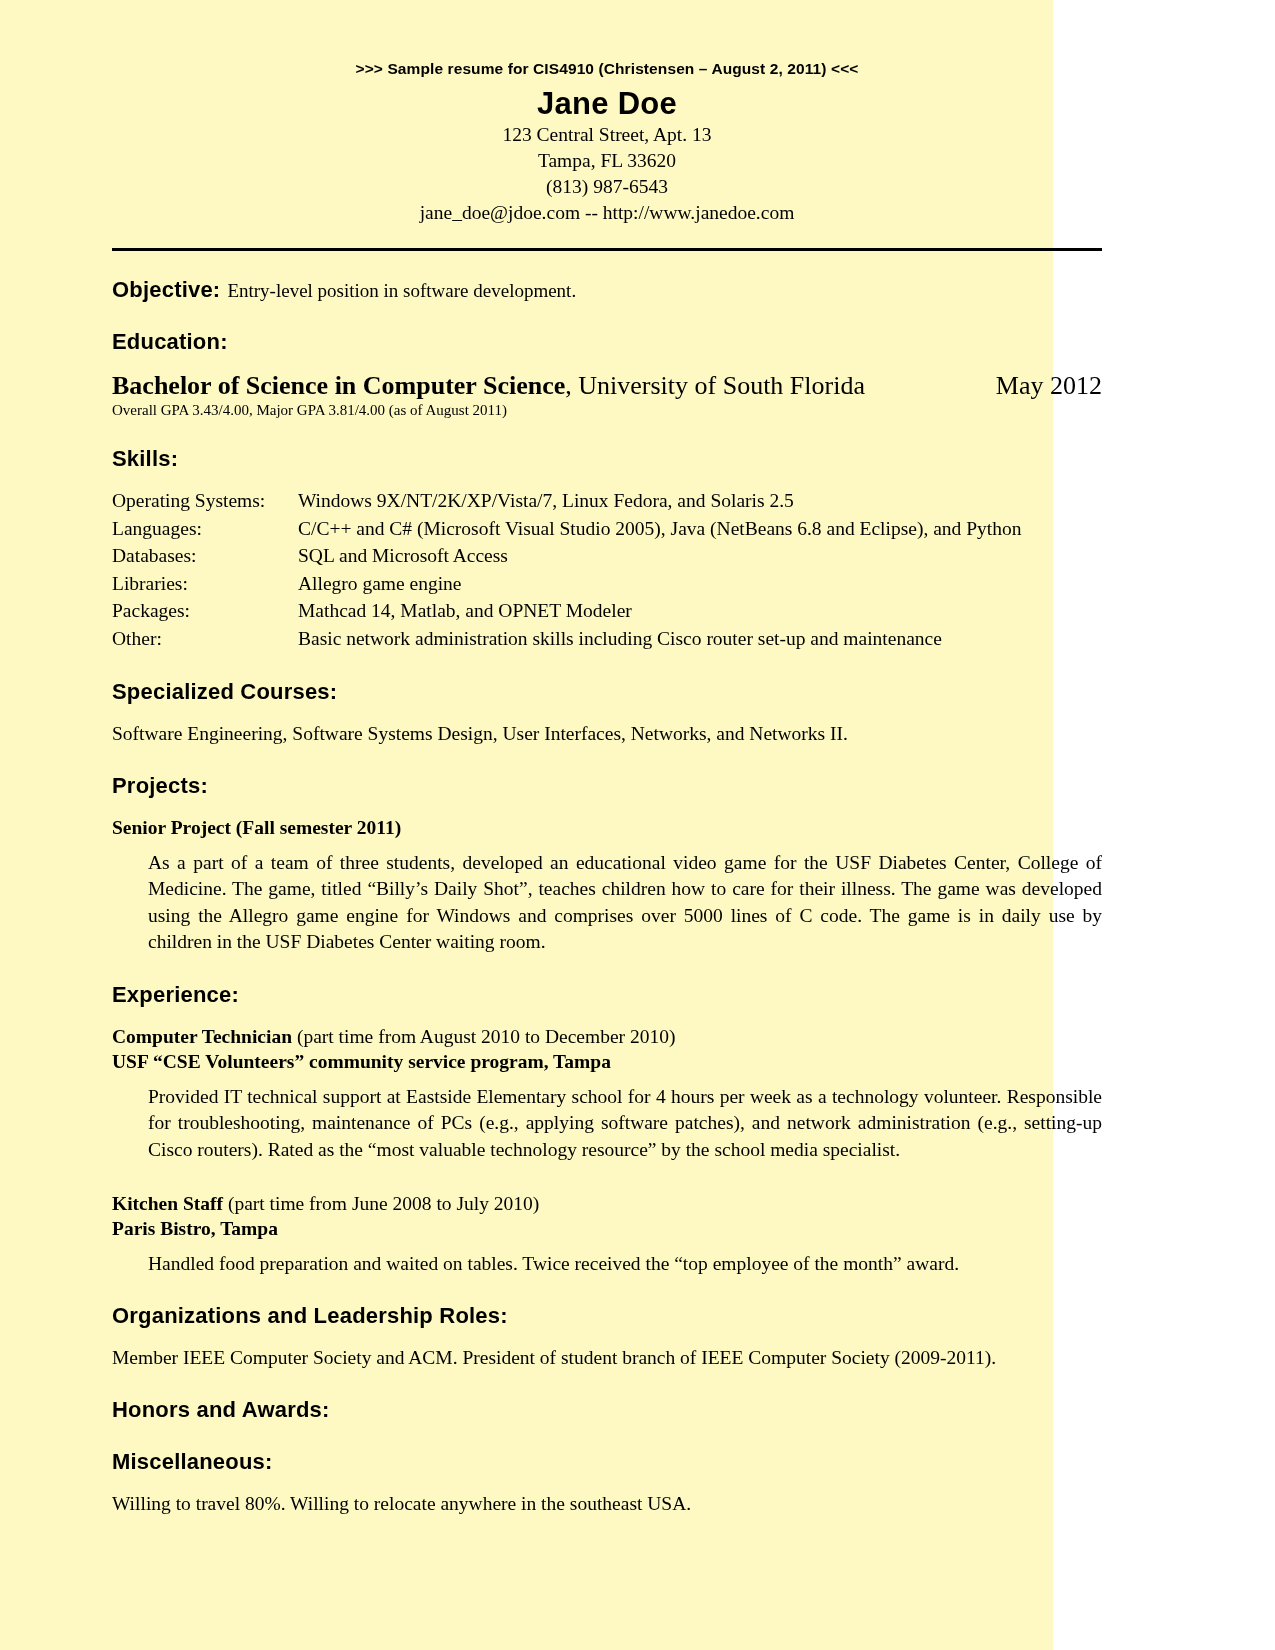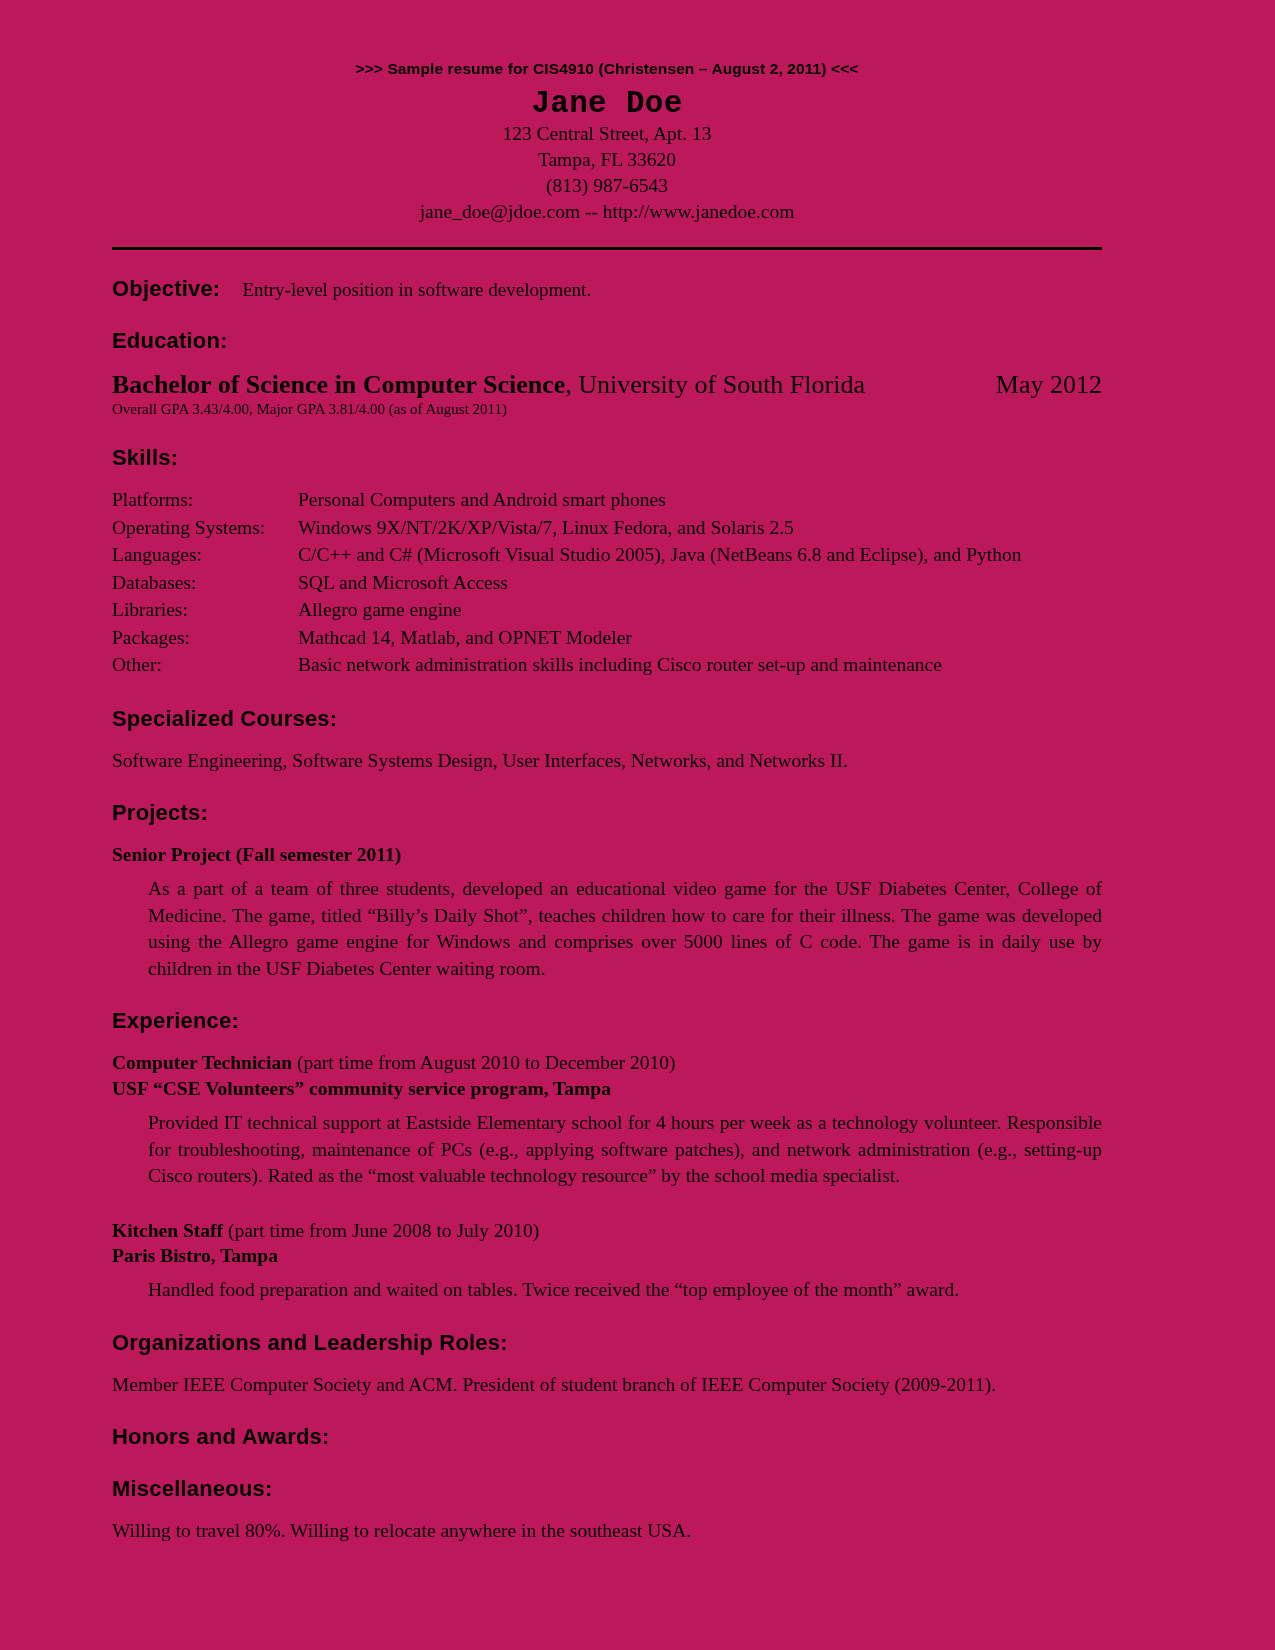--- a/index.html
+++ b/index.html
@@ -1,24 +1,24 @@
 <!DOCTYPE html>
 <html><head>
 <meta charset="utf-8">
 <style>
   html, body {
     margin: 0;
     padding: 0;
     background: #ffffff;
   }
   .page {
-    width: 1275px;
+    width: 1053px;
     height: 1650px;
     position: relative;
-    background: #be185d;
+    background: #fef9c3;
     font-family: "Liberation Serif", serif;
     color: #000000;
     box-sizing: border-box;
   }
   .sheet {
     position: absolute;
     left: 112px;
     top: 60px;
     width: 990px;
   }
@@ -26,21 +26,21 @@
   
   .doc-note {
     text-align: center;
     font-family: "Liberation Sans", sans-serif;
     font-weight: bold;
     font-size: 15.5px;
     letter-spacing: 0.1px;
   }
   .name {
     text-align: center;
-    font-family: Liberation Mono, monospace;
+    font-family: Liberation Sans, sans-serif;
     font-weight: bold;
     font-size: 31px;
     margin-top: 8px;
     letter-spacing: 0.3px;
   }
   .contact-line {
     text-align: center;
     font-size: 19.5px;
     line-height: 1.33;
   }
@@ -55,21 +55,21 @@
   }
   .sec-head {
     font-family: "Liberation Sans", sans-serif;
     font-weight: bold;
     font-size: 22px;
     letter-spacing: 0.2px;
   }
   .objective-row {
     display: flex;
     align-items: baseline;
-    gap: 22px;
+    gap: 7px;
   }
   .objective-text {
     font-size: 19px;
   }
   .body-text {
     font-size: 19.5px;
     line-height: 1.34;
     margin-top: 16px;
   }
   .edu-row {
@@ -151,24 +151,20 @@
         <div class="edu-date">May 2012</div>
       </div>
       <div class="edu-sub">Overall GPA 3.43/4.00, Major GPA 3.81/4.00 (as of August 2011)</div>
     </div>
 
     <div class="section">
       <div class="sec-head">Skills:</div>
       <table class="skills-table">
         <tbody>
           <tr>
-            <td class="label">Platforms:</td>
-            <td>Personal Computers and Android smart phones</td>
-          </tr>
-          <tr>
             <td class="label">Operating Systems:</td>
             <td>Windows 9X/NT/2K/XP/Vista/7, Linux Fedora, and Solaris 2.5</td>
           </tr>
           <tr>
             <td class="label">Languages:</td>
             <td>C/C++ and C# (Microsoft Visual Studio 2005), Java (NetBeans 6.8 and Eclipse), and Python</td>
           </tr>
           <tr>
             <td class="label">Databases:</td>
             <td>SQL and Microsoft Access</td>

